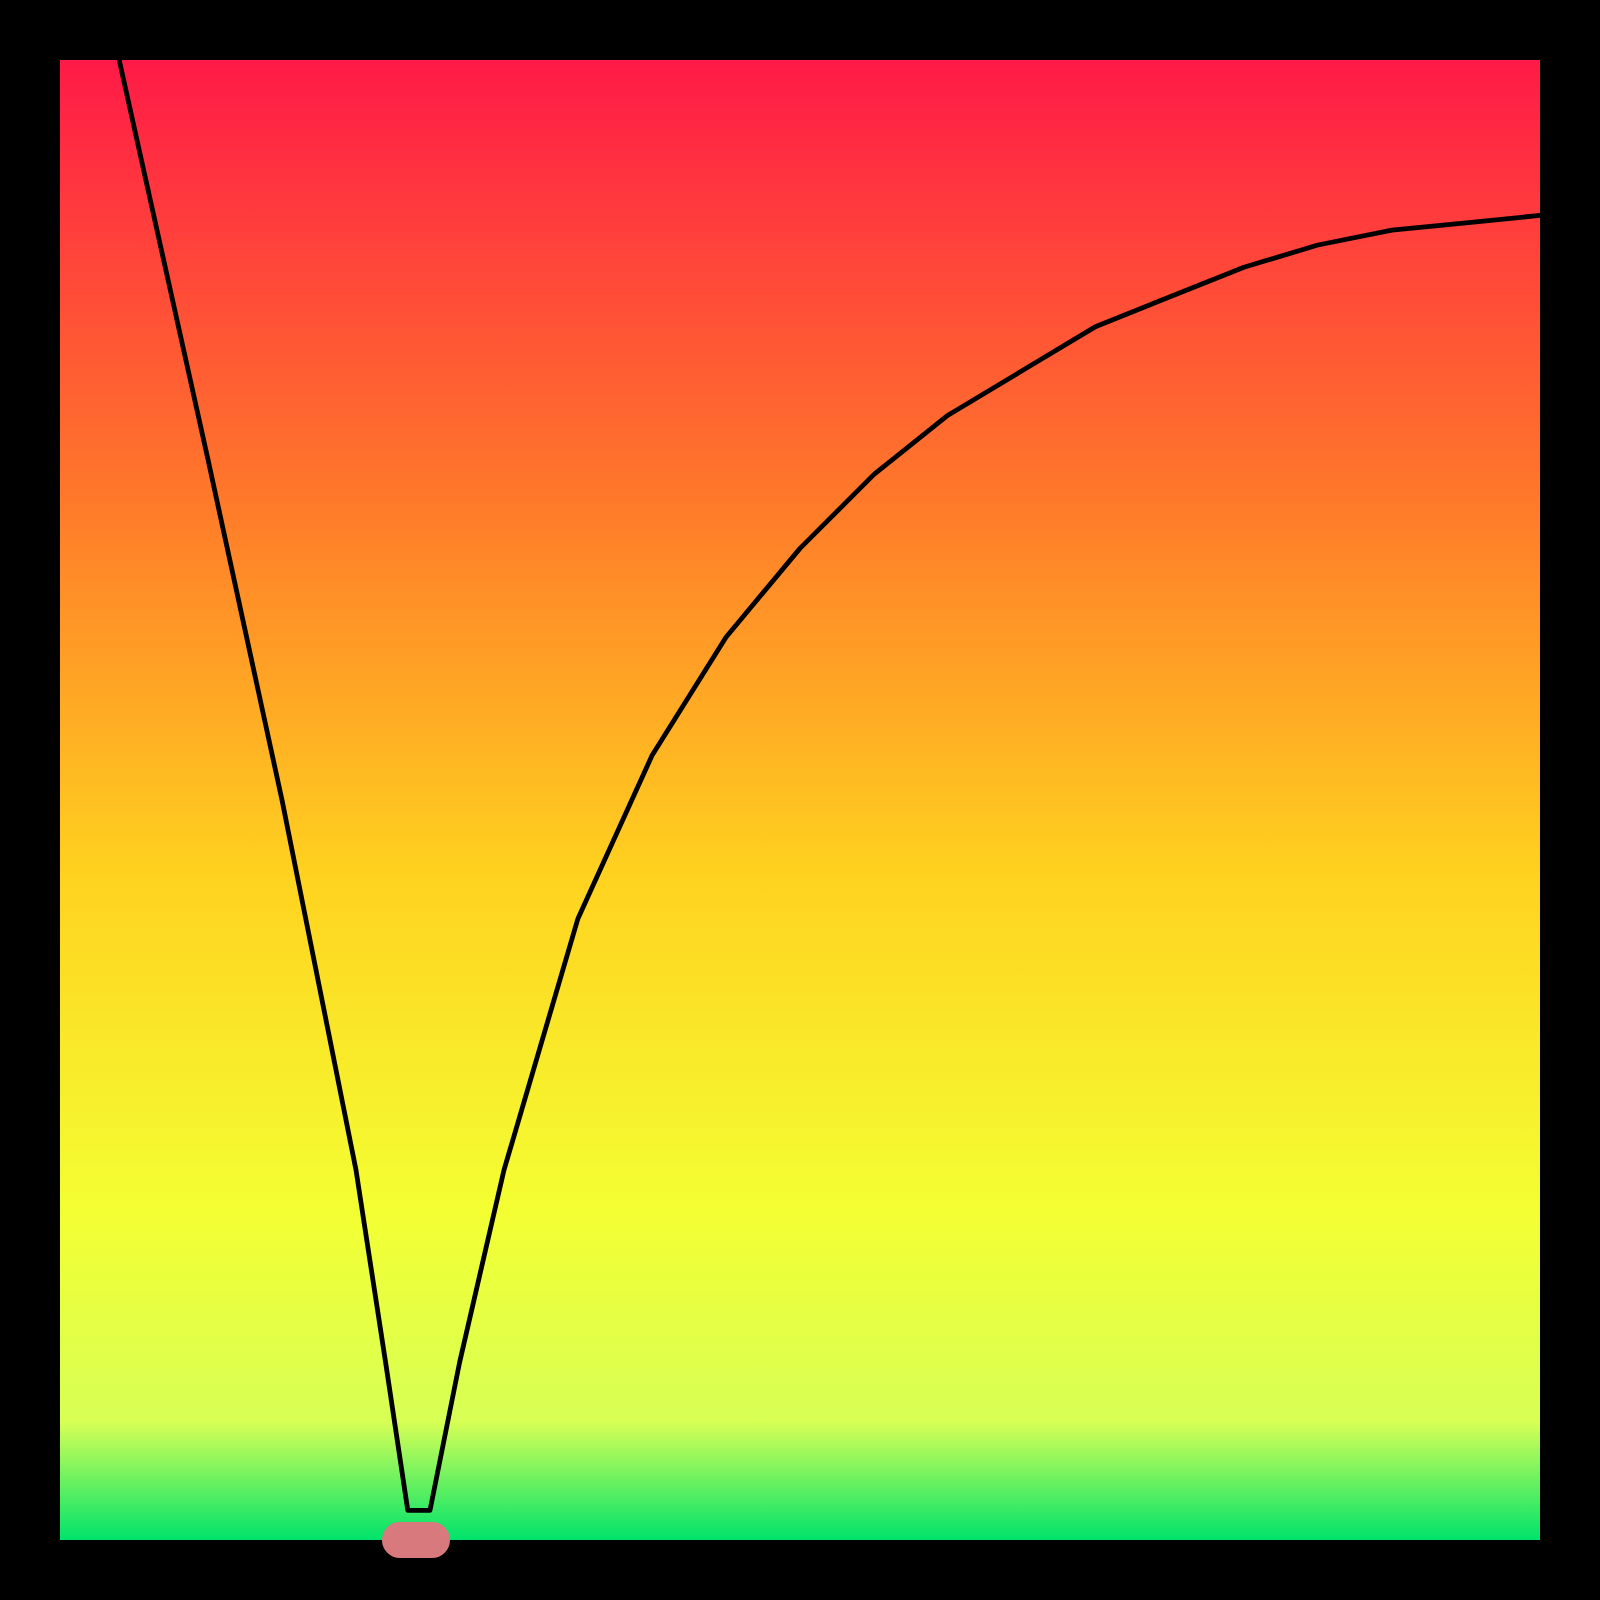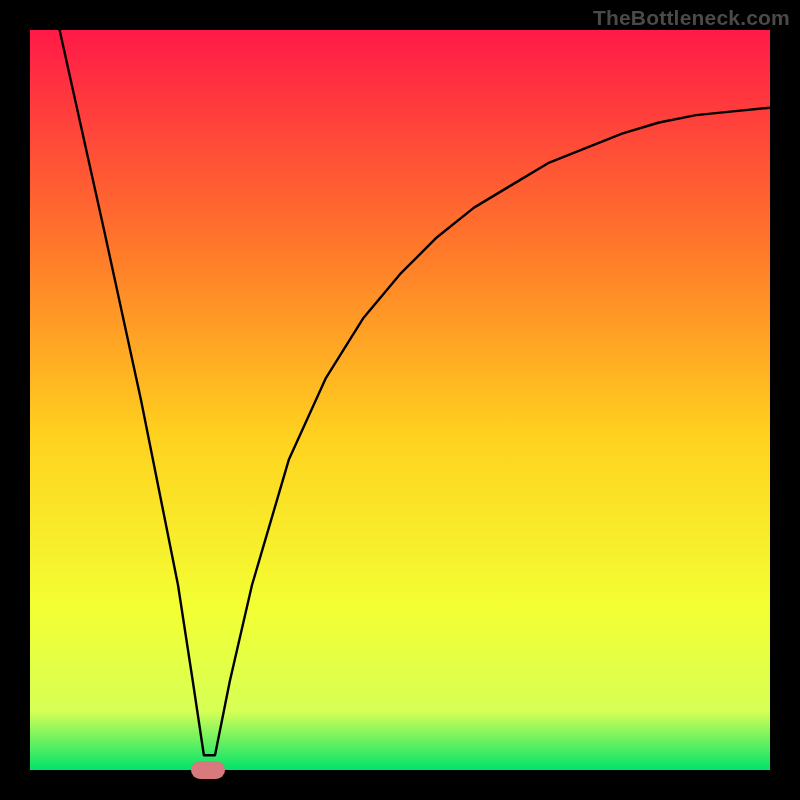--- a/index.html
+++ b/index.html
@@ -61,14 +61,13 @@
           <stop id="g3" offset="78%" stop-color="#f3ff33"></stop>
           <stop id="g4" offset="92%" stop-color="#d7ff55"></stop>
           <stop id="g5" offset="100%" stop-color="#00e36b"></stop>
         </linearGradient>
       </defs>
       <rect x="0" y="0" width="740" height="740" fill="url(#bg-grad)"></rect>
       <path id="curve-path" d="M 29.6 0.0 L 74.0 199.8 L 111.0 370.0 L 148.0 555.0 L 162.8 651.2 L 173.9 725.2 L 185.0 725.2 L 199.8 651.2 L 222.0 555.0 L 259.0 429.2 L 296.0 347.8 L 333.0 288.6 L 370.0 244.2 L 407.0 207.2 L 444.0 177.6 L 481.0 155.4 L 518.0 133.2 L 555.0 118.4 L 592.0 103.6 L 629.0 92.5 L 666.0 85.1 L 703.0 81.4 L 740.0 77.7" fill="none" stroke="#000" stroke-width="2.4" stroke-linejoin="round" stroke-linecap="round"></path>
     </svg>
     <div class="marker" id="marker" style="left: 160.6px; top: 731px; background: rgb(216, 122, 125);"></div>
   </div>
-  <div class="watermark">TheBottleneck.com</div>
 </div>
 
 </body></html>

